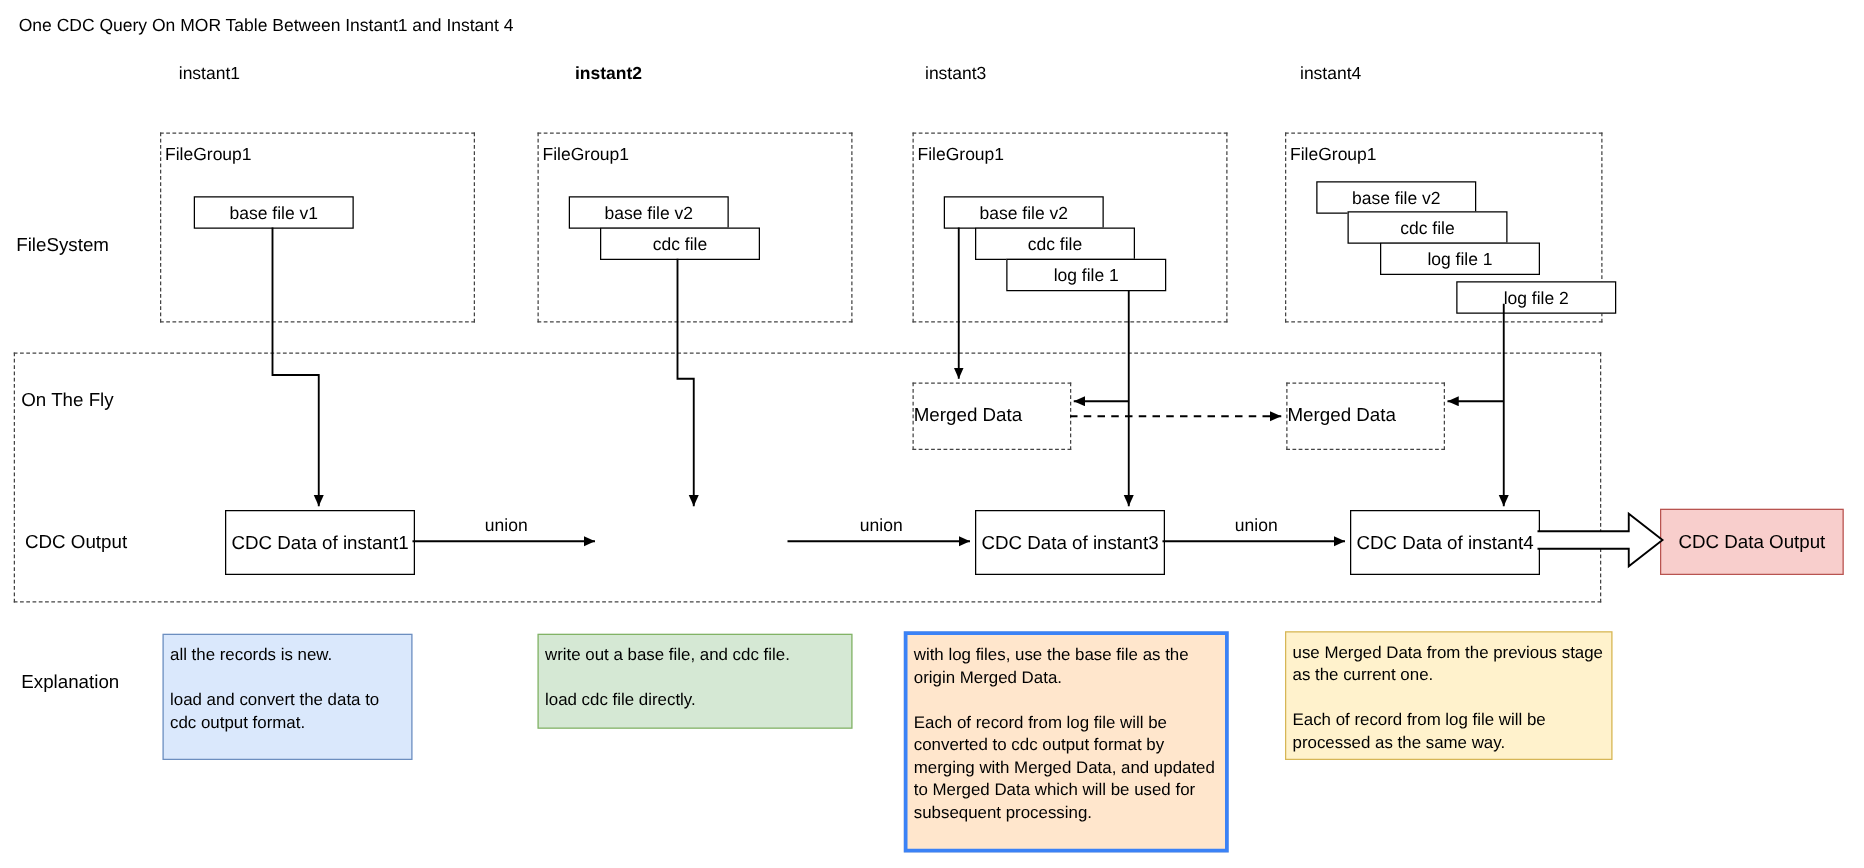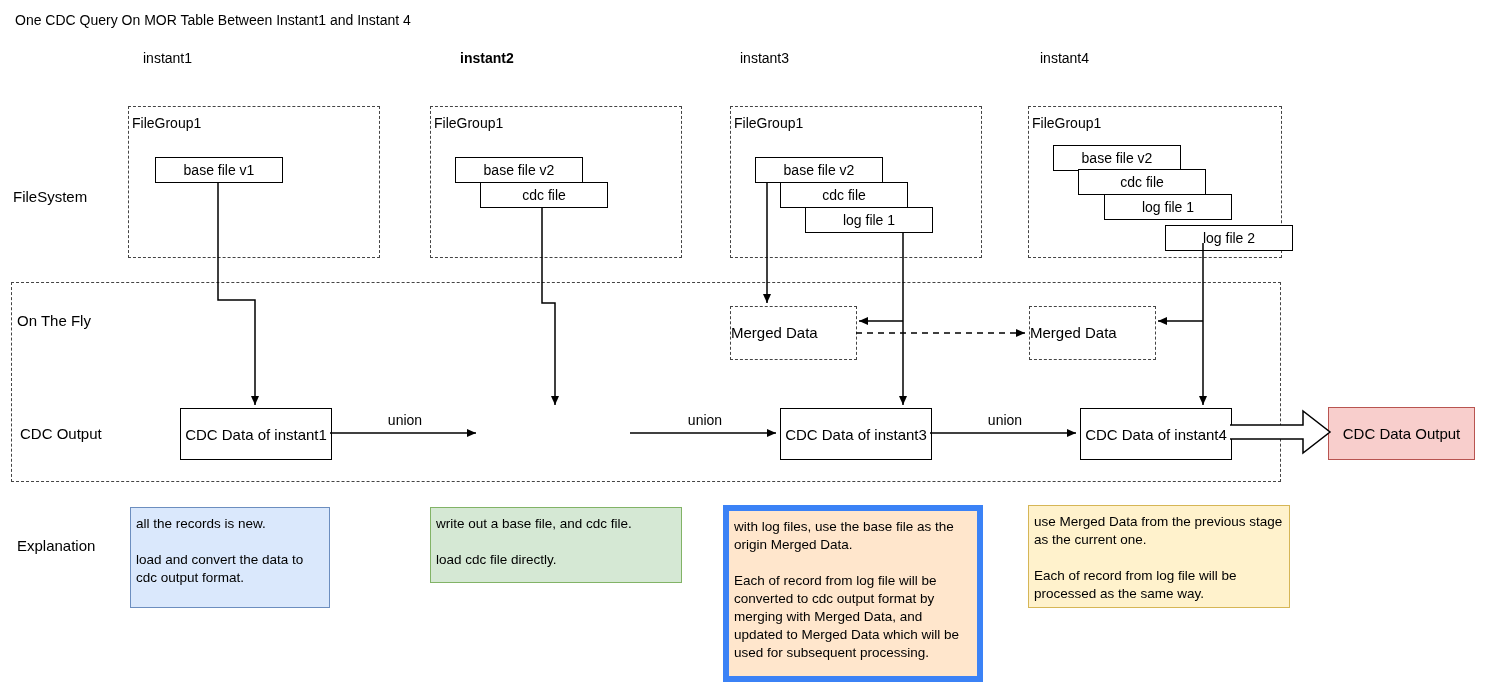--- a/index.html
+++ b/index.html
@@ -34,21 +34,21 @@
     border:1px solid #b85450;background:#f8cecc;
     width:145px;height:51px;text-align:center;font-size:15px;
     display:flex;align-items:center;justify-content:center;
   }
   .expl-box{
     font-size:13.5px;line-height:18px;padding:7px 5px;box-sizing:border-box;
   }
   .expl-box .p2{margin-top:18px;}
   .expl-blue  {background:#dae8fc;border:1px solid #6c8ebf;}
   .expl-green {background:#d5e8d4;border:1px solid #82b366;}
-  .expl-orange{background:#ffe6cc;border:6px solid #3b82f6;}
+  .expl-orange{background:#ffe6cc;border:3px solid #3b82f6;}
   .expl-yellow{background:#fff2cc;border:1px solid #d6b656;}
   svg{position:absolute;left:0;top:0;pointer-events:none;}
 </style>
 </head>
 <body>
 
 <div id="canvas">
 
   <div class="abs title" style="left:15px;top:12px;">One CDC Query On MOR Table Between Instant1 and Instant 4</div>
 

